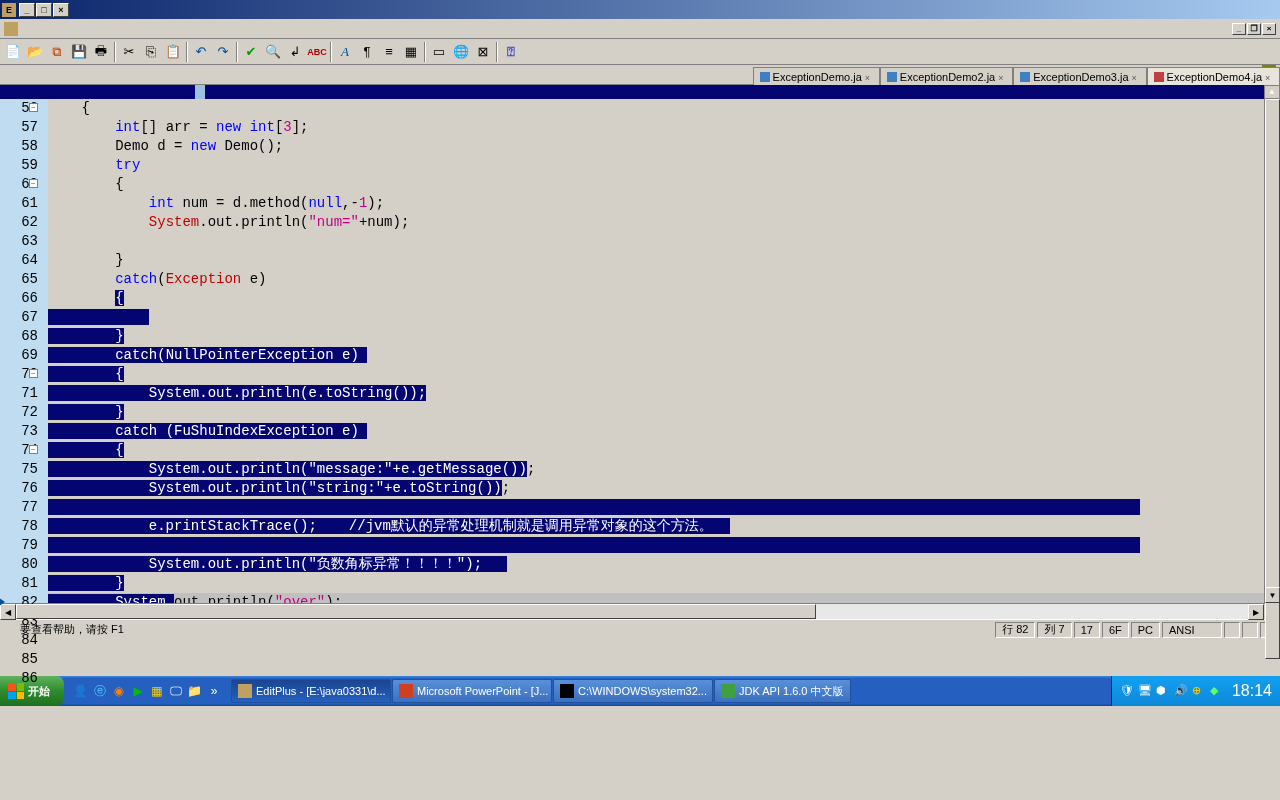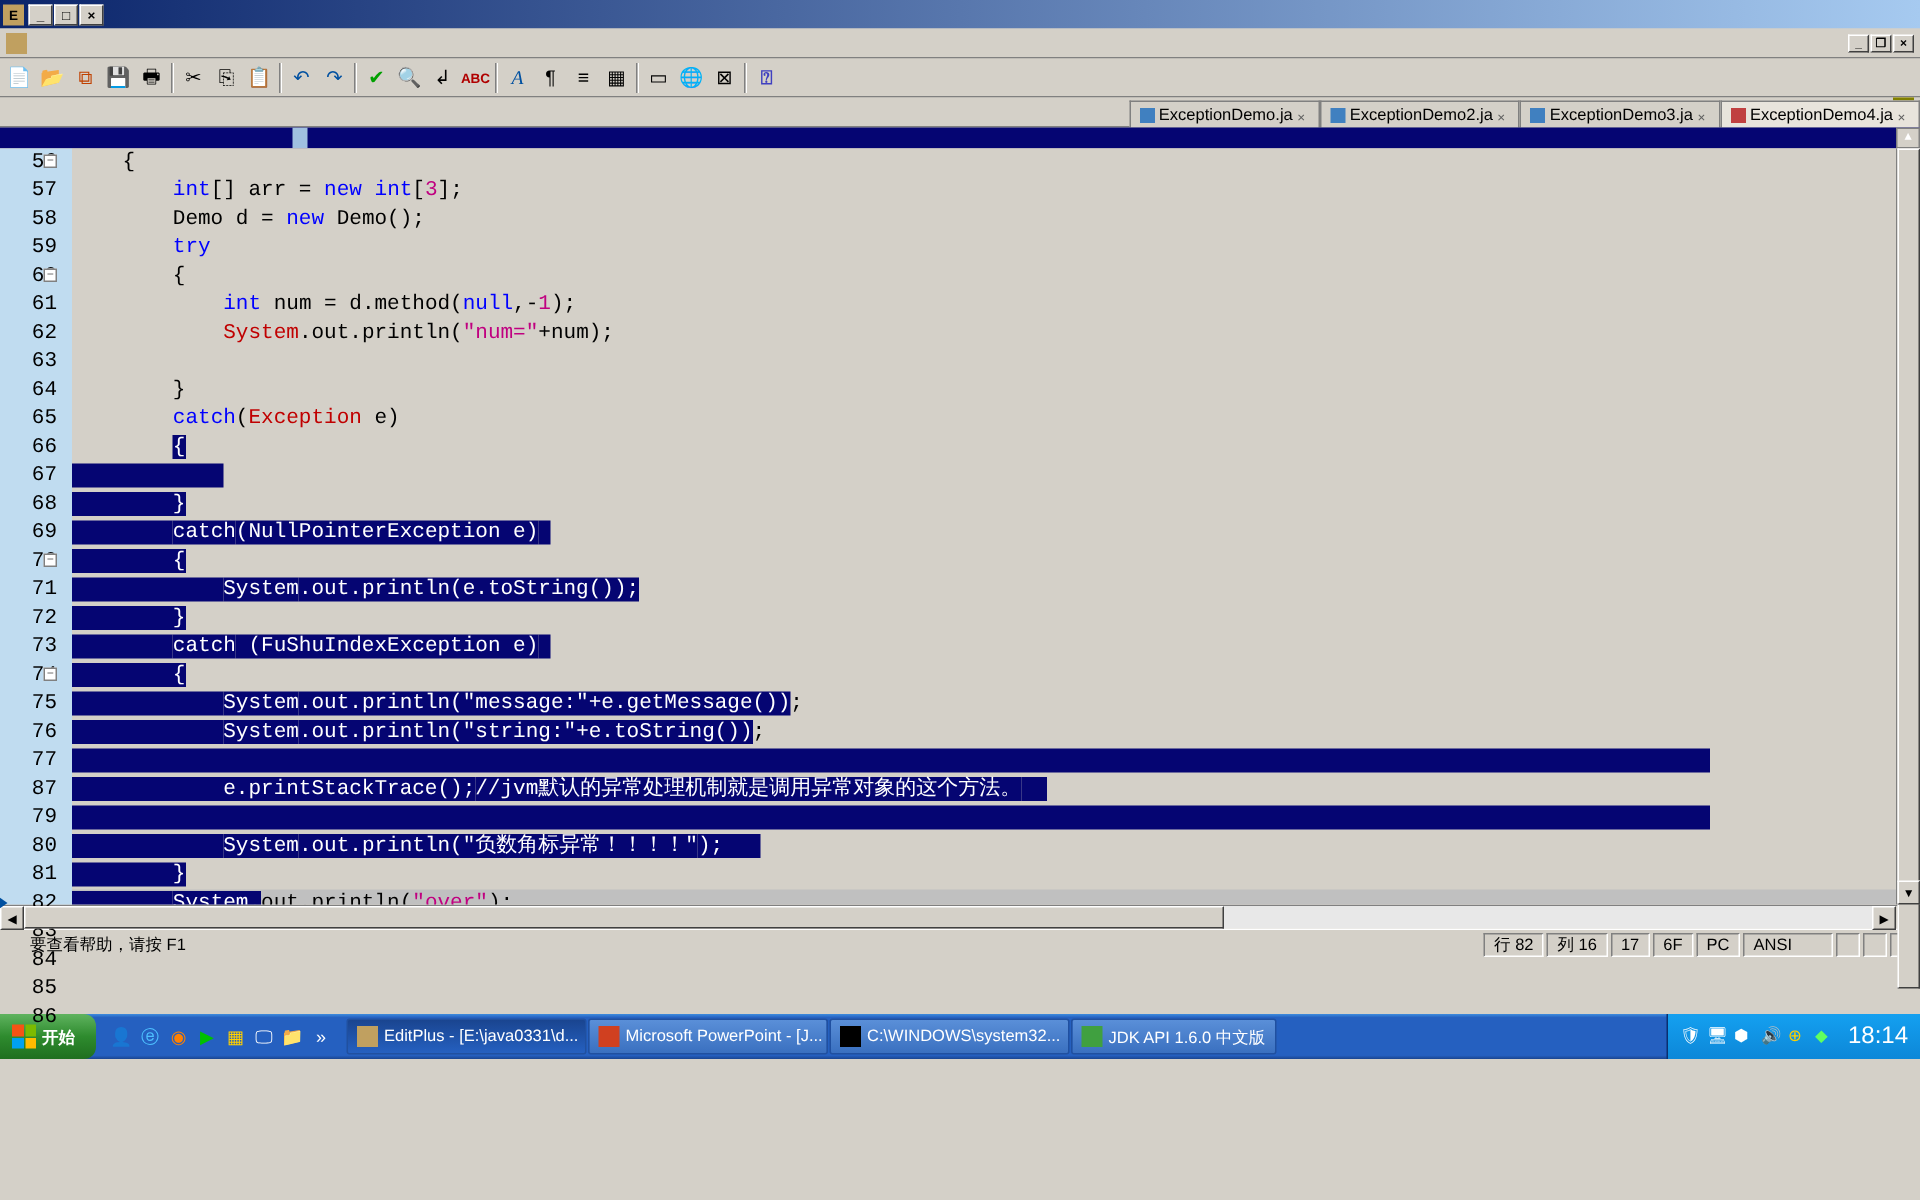--- a/index.html
+++ b/index.html
@@ -47,21 +47,21 @@
 .gutter .fold::before{content:"−";}
 .gutter .arrow{position:absolute;left:-2px;top:4px;width:0;height:0;border-top:5px solid transparent;border-bottom:5px solid transparent;border-left:7px solid #0050a0;}
 .code{flex:1;font-family:Consolas,"Courier New",monospace;font-size:14px;line-height:19px;background:#d4d0c8;white-space:pre;overflow:hidden;position:relative;}
 .cline{height:19px;}
 .cline .sel{background:#050572;color:#fff;}
 .cline .sel .kw,.cline .sel .cls,.cline .sel .str,.cline .sel .sys,.cline .sel .cmt{color:#fff!important;}
 .cline.curline{background:#c0c0c0;}
 .kw{color:#0000ff;}
 .str{color:#c00080;}
 .sys{color:#c00000;}
-.cmt{color:#008000;}
+.cmt{color:#008000;margin-left:32px;}
 .vscroll{width:16px;background:#d4d0c8;position:relative;border-left:1px solid #808080;}
 .vscroll .thumb{position:absolute;left:0;right:0;top:0;height:560px;background:#d4d0c8;border:1px solid #fff;border-right-color:#404040;border-bottom-color:#404040;}
 .vscroll .sbtn{position:absolute;left:0;right:0;height:16px;background:#d4d0c8;border:1px solid #fff;border-right-color:#404040;border-bottom-color:#404040;display:flex;align-items:center;justify-content:center;font-size:8px;}
 .vscroll .sbtn.down{bottom:0;}
 
 
 .hscroll{height:16px;background:#e8e8e8;display:flex;border-top:1px solid #808080;}
 .hscroll .hbtn{width:16px;height:16px;background:#d4d0c8;border:1px solid #fff;border-right-color:#404040;border-bottom-color:#404040;display:flex;align-items:center;justify-content:center;font-size:8px;}
 .hscroll .htrack{flex:1;position:relative;}
 .hscroll .hthumb{position:absolute;left:0;top:0;bottom:0;width:800px;background:#d4d0c8;border:1px solid #fff;border-right-color:#404040;border-bottom-color:#404040;}
@@ -190,21 +190,21 @@
       <div class="ln">68</div>
       <div class="ln">69</div>
       <div class="ln">70<span class="fold"></span></div>
       <div class="ln">71</div>
       <div class="ln">72</div>
       <div class="ln">73</div>
       <div class="ln">74<span class="fold"></span></div>
       <div class="ln">75</div>
       <div class="ln">76</div>
       <div class="ln">77</div>
-      <div class="ln">87</div>
+      <div class="ln">78</div>
       <div class="ln">79</div>
       <div class="ln">80</div>
       <div class="ln">81</div>
       <div class="ln">82<span class="arrow"></span></div>
       <div class="ln">83</div>
       <div class="ln">84</div>
       <div class="ln">85</div>
       <div class="ln">86</div>
     </div>
   <div class="code" id="code"><div class="cline"><span class="">    {</span></div><div class="cline"><span class="">        </span><span class="kw">int</span><span class="">[] arr = </span><span class="kw">new</span><span class=""> </span><span class="kw">int</span><span class="">[</span><span class="str">3</span><span class="">];</span></div><div class="cline"><span class="">        Demo d = </span><span class="kw">new</span><span class=""> Demo();</span></div><div class="cline"><span class="">        </span><span class="kw">try</span></div><div class="cline"><span class="">        {</span></div><div class="cline"><span class="">            </span><span class="kw">int</span><span class=""> num = d.method(</span><span class="kw">null</span><span class="">,-</span><span class="str">1</span><span class="">);</span></div><div class="cline"><span class="">            </span><span class="sys">System</span><span class="">.out.println(</span><span class="str">"num="</span><span class="">+num);</span></div><div class="cline"></div><div class="cline"><span class="">        }</span></div><div class="cline"><span class="">        </span><span class="kw">catch</span><span class="">(</span><span class="sys">Exception</span><span class=""> e)</span></div><div class="cline"><span class="">        </span><span class="sel"><span class="">{</span></span></div><div class="cline"><span class="sel"><span class="">            </span></span></div><div class="cline"><span class="sel"><span class="">        }</span></span></div><div class="cline"><span class="sel"><span class="">        </span></span><span class="sel"><span class="kw">catch</span></span><span class="sel"><span class="">(NullPointerException e)</span></span><span class="sel"> </span></div><div class="cline"><span class="sel"><span class="">        {</span></span></div><div class="cline"><span class="sel"><span class="">            </span></span><span class="sel"><span class="sys">System</span></span><span class="sel"><span class="">.out.println(e.toString());</span></span></div><div class="cline"><span class="sel"><span class="">        }</span></span></div><div class="cline"><span class="sel"><span class="">        </span></span><span class="sel"><span class="kw">catch</span></span><span class="sel"><span class=""> (FuShuIndexException e)</span></span><span class="sel"> </span></div><div class="cline"><span class="sel"><span class="">        {</span></span></div><div class="cline"><span class="sel"><span class="">            </span></span><span class="sel"><span class="sys">System</span></span><span class="sel"><span class="">.out.println(</span></span><span class="sel"><span class="str">"message:"</span></span><span class="sel"><span class="">+e.getMessage())</span></span><span class="">;</span></div><div class="cline"><span class="sel"><span class="">            </span></span><span class="sel"><span class="sys">System</span></span><span class="sel"><span class="">.out.println(</span></span><span class="sel"><span class="str">"string:"</span></span><span class="sel"><span class="">+e.toString())</span></span><span class="">;</span></div><div class="cline"><span class="sel">                                                                                                                                  </span></div><div class="cline"><span class="sel"><span class="">            e.printStackTrace();</span></span><span class="sel"><span class="cmt">//jvm默认的异常处理机制就是调用异常对象的这个方法。</span></span><span class="sel">  </span></div><div class="cline"><span class="sel">                                                                                                                                  </span></div><div class="cline"><span class="sel"><span class="">            </span></span><span class="sel"><span class="sys">System</span></span><span class="sel"><span class="">.out.println(</span></span><span class="sel"><span class="str">"负数角标异常！！！！"</span></span><span class="sel"><span class="">);</span></span><span class="sel">   </span></div><div class="cline"><span class="sel"><span class="">        }</span></span></div><div class="cline curline"><span class="sel"><span class="">        </span></span><span class="sel"><span class="sys">System.</span></span><span class="">out.println(</span><span class="str">"over"</span><span class="">);</span></div><div class="cline"><span class="">    }</span></div><div class="cline"></div><div class="cline"><span class="">}</span></div><div class="cline"></div></div>
@@ -219,21 +219,21 @@
   <div class="htrack">
       <div class="hthumb"></div>
     </div>
   <div class="hbtn">▶</div>
   <div class="corner"></div>
 </div>
 
 <div class="statusbar">
   <span class="main">要查看帮助，请按 F1</span>
   <span class="sp">行 82</span>
-  <span class="sp">列 16</span>
+  <span class="sp">列 7</span>
   <span class="sp">17</span>
   <span class="sp">6F</span>
   <span class="sp">PC</span>
   <span class="sp" style="min-width:60px">ANSI</span>
   <span class="sp" style="width:16px"></span>
   <span class="sp" style="width:16px"></span>
   <span class="sp" style="width:16px"></span>
 </div>
 
 <div class="taskbar">

